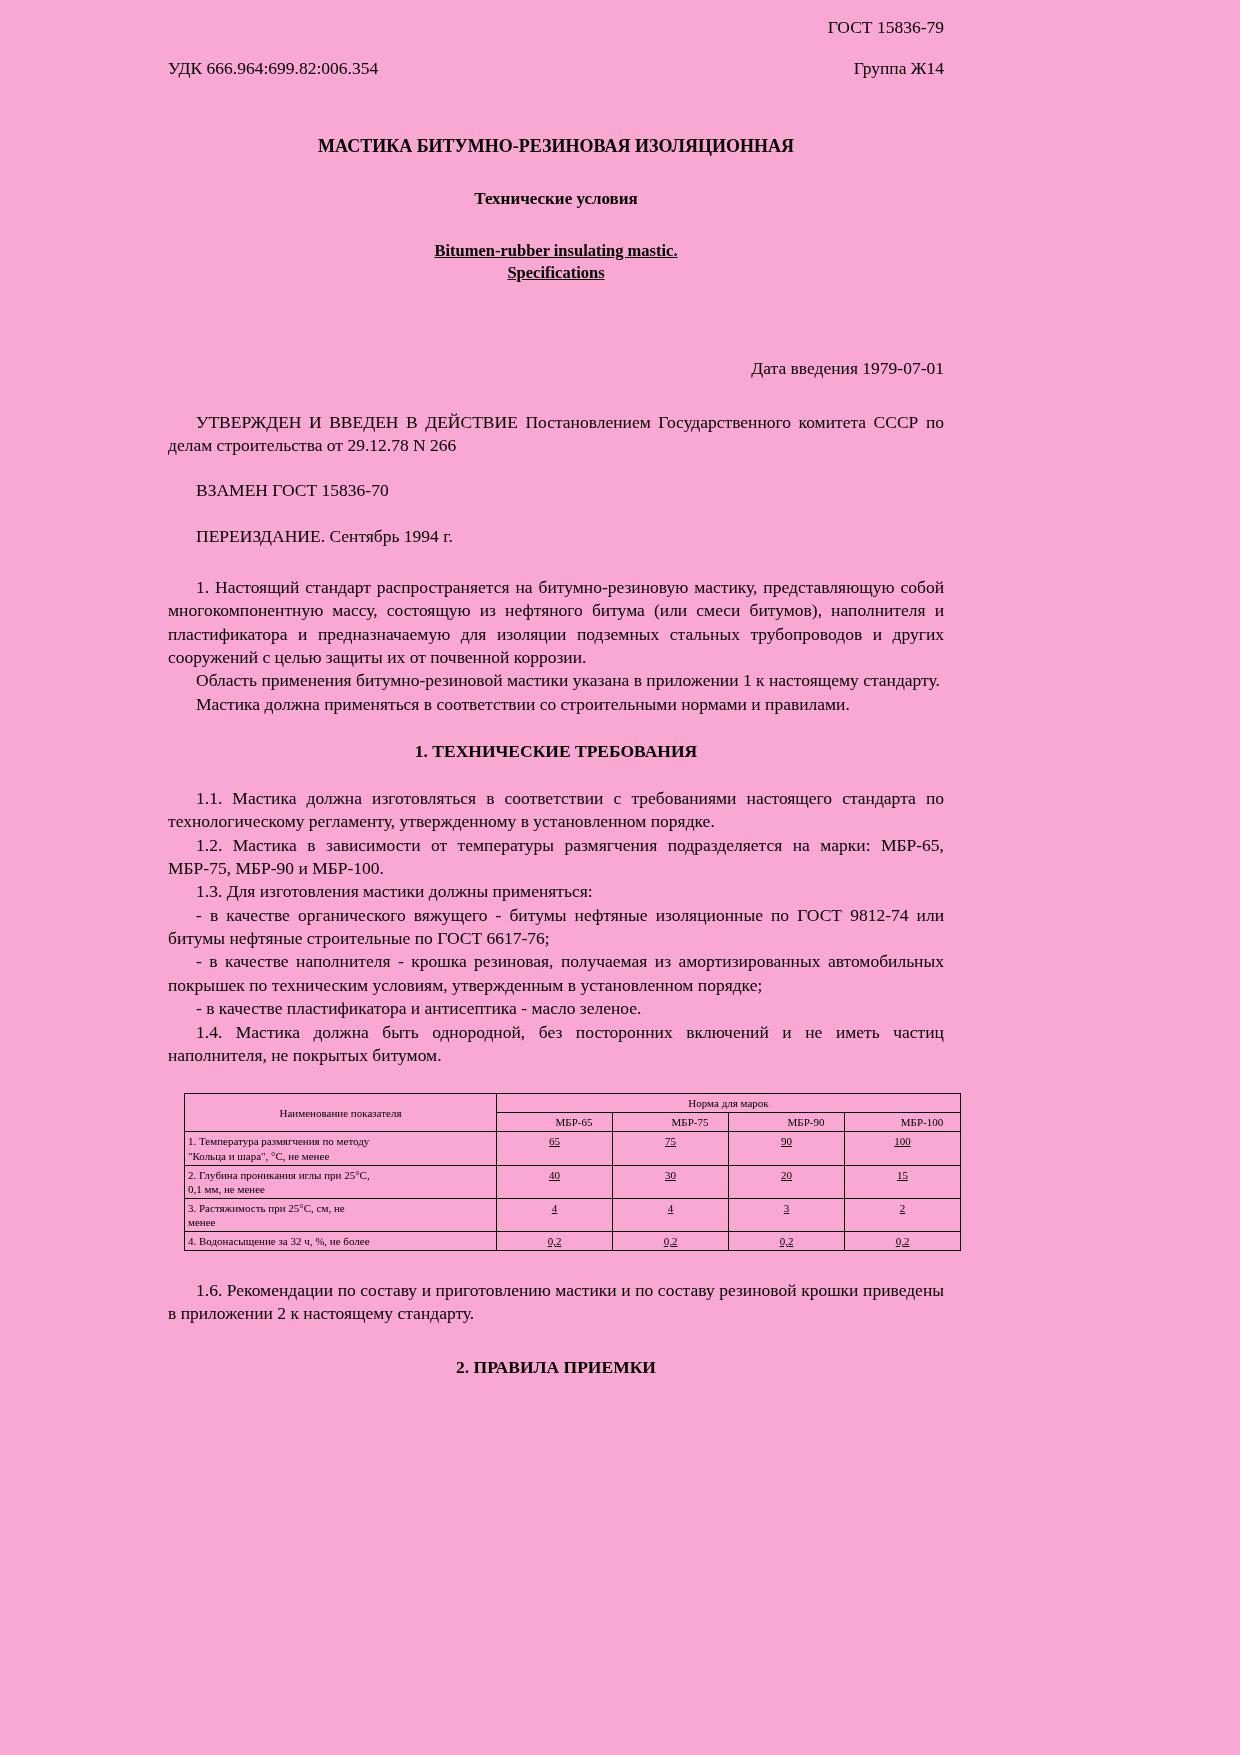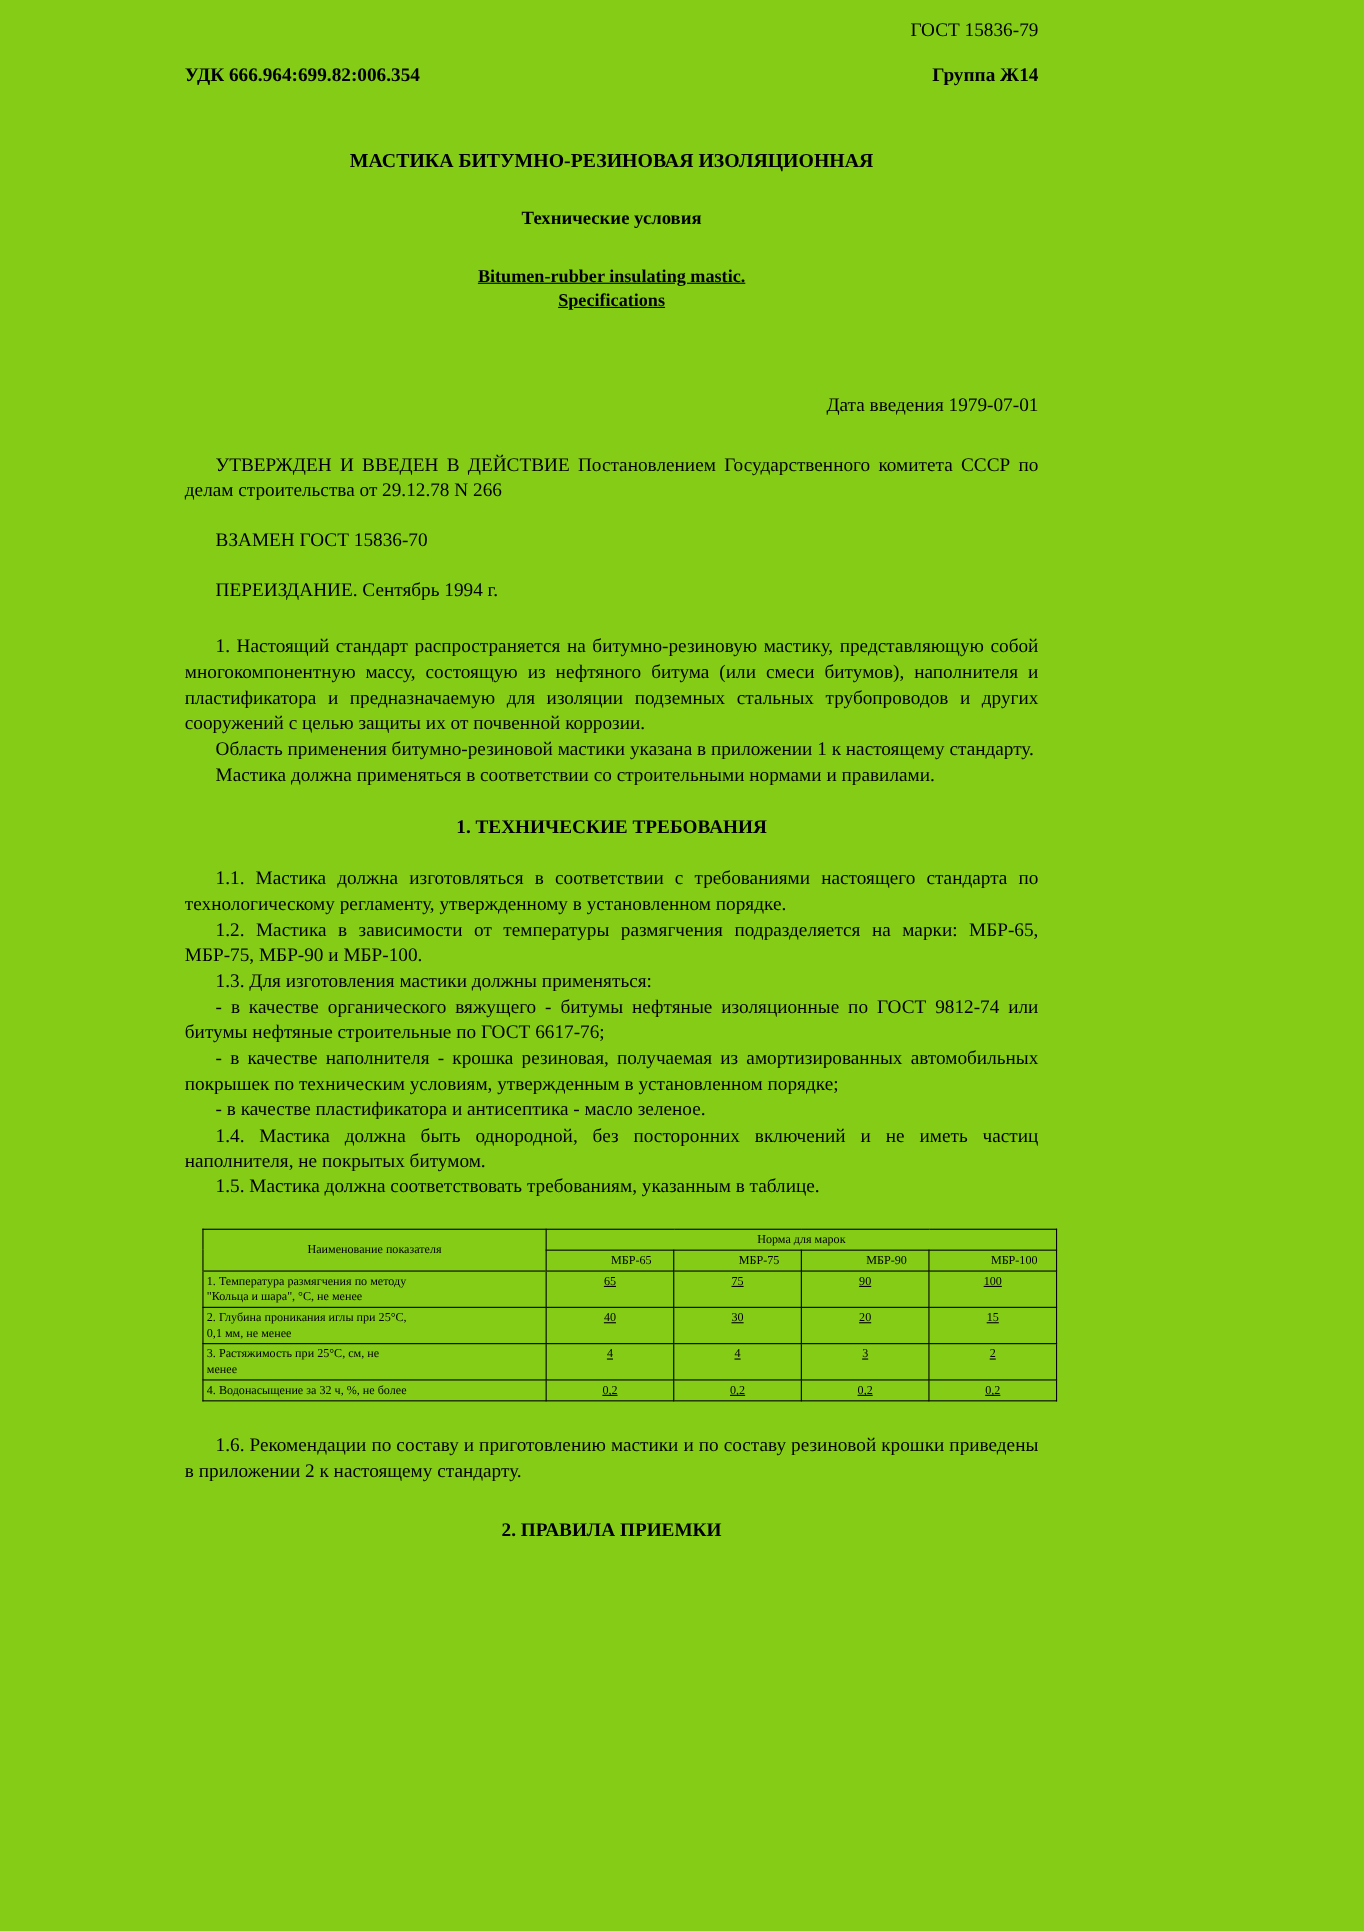--- a/index.html
+++ b/index.html
@@ -9,21 +9,21 @@
   }
   body {
     font-family: "Liberation Serif", "DejaVu Serif", serif;
     color: #000000;
   }
   .page {
     position: relative;
     width: 1240px;
     height: 1755px;
     margin: 0 auto;
-    background: #84cc16;
+    background: #f9a8d4;
     overflow: hidden;
     box-sizing: border-box;
   }
   .content {
     position: absolute;
     left: 168px;
     top: 0;
     width: 776px;
   }
 
@@ -31,21 +31,20 @@
   .line-right {
     text-align: right;
     font-size: 17.5px;
     line-height: 1.35;
   }
   .row-split {
     display: flex;
     justify-content: space-between;
     align-items: baseline;
     font-size: 17.5px;
-    font-weight: bold;
   }
 
   
   .title-center {
     text-align: center;
     font-weight: bold;
     font-size: 17.5px;
     line-height: 1.3;
   }
   .title-main {
@@ -197,21 +196,20 @@
 
     <div class="sp24"></div>
 
     <p class="body indent">1.1. Мастика должна изготовляться в соответствии с требованиями настоящего стандарта по технологическому регламенту, утвержденному в установленном порядке.</p>
     <p class="body indent">1.2. Мастика в зависимости от температуры размягчения подразделяется на марки: МБР-65, МБР-75, МБР-90 и МБР-100.</p>
     <p class="body indent nojust">1.3. Для изготовления мастики должны применяться:</p>
     <p class="body indent">- в качестве органического вяжущего - битумы нефтяные изоляционные по ГОСТ 9812-74 или битумы нефтяные строительные по ГОСТ 6617-76;</p>
     <p class="body indent">- в качестве наполнителя - крошка резиновая, получаемая из амортизированных автомобильных покрышек по техническим условиям, утвержденным в установленном порядке;</p>
     <p class="body indent nojust">- в качестве пластификатора и антисептика - масло зеленое.</p>
     <p class="body indent">1.4. Мастика должна быть однородной, без посторонних включений и не иметь частиц наполнителя, не покрытых битумом.</p>
-    <p class="body indent nojust">1.5. Мастика должна соответствовать требованиям, указанным в таблице.</p>
 
     <div class="sp26"></div>
 
     <div class="spec-table-wrap">
       <table class="spec">
         <colgroup>
           <col class="col-name">
           <col class="col-mark">
           <col class="col-mark">
           <col class="col-mark">

